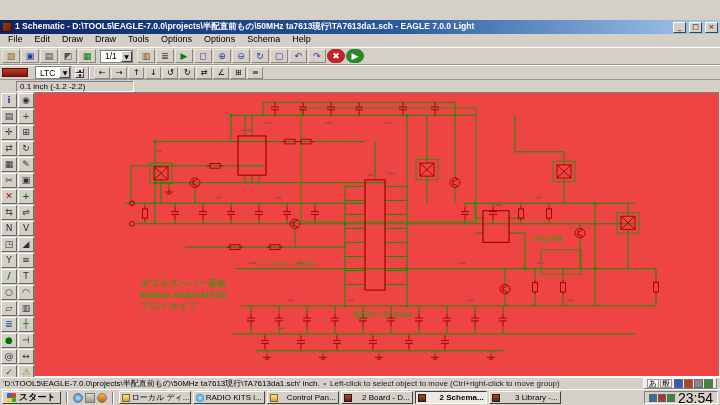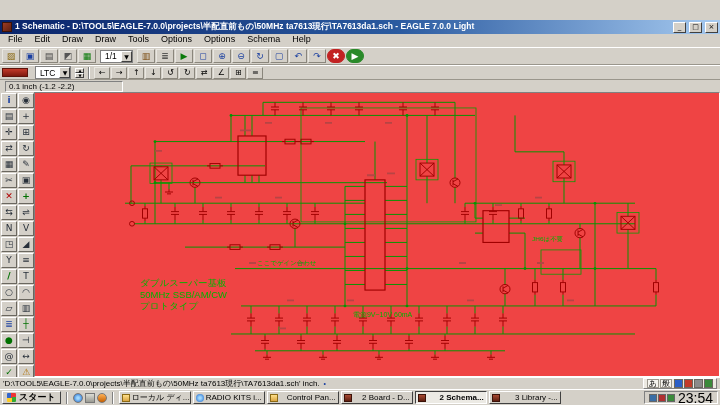--- a/index.html
+++ b/index.html
@@ -27,21 +27,21 @@
   .param-tb .tb-btn { width:16px; height:12px; font-size:8px; }
   .tb-sep { width:2px; height:12px; border-left:1px solid #808080; border-right:1px solid #fff; margin:0 3px; flex:none; }
   .sheet-combo { display:flex; align-items:center; height:13px; background:#fff; border:1px solid #808080; font-size:8.5px; margin:0 3px; }
   .sheet-combo .val { padding:0 4px; min-width:20px; }
   .combo-arrow { width:11px; height:11px; background:#d4d0c8; border:1px solid; border-color:#fff #404040 #404040 #fff; font-size:6px; line-height:10px; text-align:center; font-family:"DejaVu Sans",sans-serif; }
   .layer-chip { width:26px; height:9px; background:linear-gradient(#c23a2a,#7e190e); border:1px solid #5c140b; margin-right:3px; flex:none; }
   .spin { display:flex; flex-direction:column; }
   .spin span { width:9px; height:5px; background:#d4d0c8; border:1px solid; border-color:#fff #404040 #404040 #fff; font-size:4px; line-height:4px; text-align:center; font-family:"DejaVu Sans",sans-serif; }
 
   
-  .coordbar { height:12px; display:flex; align-items:center; background:#d4d0c8; padding:0 5px; }
+  .coordbar { height:12px; display:flex; align-items:center; background:#d4d0c8; padding:0 16px; }
   .coordbox { height:11px; line-height:10px; min-width:118px; padding:0 3px; font-size:8px; border:1px solid; border-color:#808080 #fff #fff #808080; background:#d4d0c8; }
 
   
   .main { flex:1; display:flex; min-height:0; }
   .palette { width:34px; background:#d4d0c8; display:flex; flex-wrap:wrap; align-content:flex-start; padding-top:1px; }
   .tool-btn { width:16px; height:15px; margin:0 0 1px 1px; background:#d4d0c8; border:1px solid; border-color:#fff #6a675f #6a675f #fff; display:flex; align-items:center; justify-content:center; padding:0; }
   .tool-btn .glyph { font-size:9px; line-height:9px; color:#28303a; font-family:"DejaVu Sans",sans-serif; }
   .canvas { flex:1; position:relative; background:#ef4444; border:1px solid; border-color:#808080 #fff #fff #808080; overflow:hidden; }
   .canvas svg { position:absolute; inset:0; width:100%; height:100%; }
 
@@ -478,20 +478,21 @@
           <text x="318" y="240" font-size="7" fill="#00b400">電源9V~10V 60mA</text>
           <text x="222" y="184" font-size="6.5" fill="#00b400">ここでゲイン合わせ</text>
           <text x="497" y="159" font-size="6.5" fill="#00b400">JH6は不要</text>
         </svg>
       </div>
     </div>
 
     <div class="statusbar">
       <span class="status-msg">'D:\TOOL5\EAGLE-7.0.0\projects\半配直前もの\50MHz ta7613現行\TA7613da1.sch' inch.</span>
       <span class="status-bullet">•</span>
+      <span class="status-hint">Left-click to select object to move (Ctrl+right-click to move group)</span>
       <div class="ime-bar">
         <span class="tb-group">
 
         <button class="ime-item">あ</button>
             <button class="ime-item">般</button>
           </span>
         <span class="tb-group">
 
         <span class="ime-chip" style="background:#2b5fc7"></span>
             <span class="ime-chip" style="background:#c23a2a"></span>

